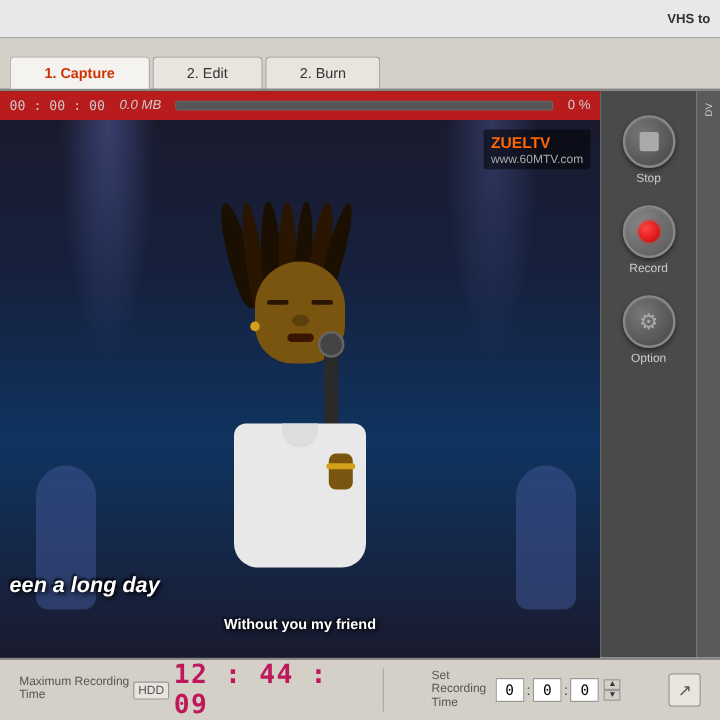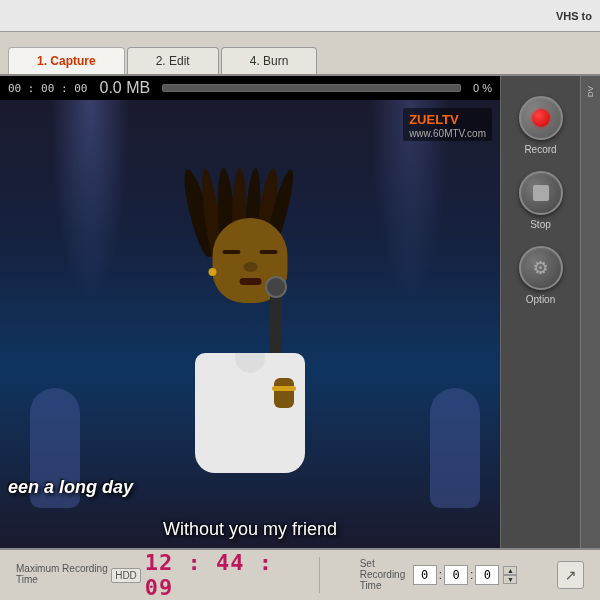--- a/index.html
+++ b/index.html
@@ -73,36 +73,37 @@
     
     .left-panel {
       flex: 1;
       display: flex;
       flex-direction: column;
       background: #3a3a3a;
     }
 
     
     .status-bar {
-      background: #000000;
+      background: #b91c1c;
       height: 24px;
       display: flex;
       align-items: center;
       padding: 0 8px;
       gap: 12px;
       justify-content: space-between;
     }
     .status-time {
       color: #ccc;
       font-size: 11px;
       font-family: monospace;
     }
     .status-size {
       color: #ccc;
-      font-size: 16px;
+      font-size: 11px;
+      font-style: italic;
     }
     .progress-bar-container {
       flex: 1;
       height: 8px;
       background: #555;
       border-radius: 2px;
       border: 1px solid #666;
     }
     .progress-bar-fill {
       height: 100%;
@@ -203,26 +204,26 @@
       bottom: 50px;
       left: 8px;
       color: white;
       font-size: 18px;
       font-weight: bold;
       text-shadow: 2px 2px 4px #000, -1px -1px 2px #000;
       font-style: italic;
     }
     .subtitle-line2 {
       position: absolute;
-      bottom: 8px;
+      bottom: 21px;
       left: 50%;
       transform: translateX(-50%);
       color: white;
-      font-size: 18px;
-      font-weight: normal;
+      font-size: 12px;
+      font-weight: bold;
       text-shadow: 2px 2px 4px #000, -1px -1px 2px #000;
       white-space: nowrap;
     }
 
     
     .right-panel {
       width: 80px;
       background: #4a4a4a;
       display: flex;
       flex-direction: column;
@@ -416,21 +417,21 @@
   </div>
 
   <div class="tabs-row">
     <div class="tab active">
       <span>1. Capture</span>
     </div>
     <div class="tab">
       <span>2. Edit</span>
     </div>
     <div class="tab">
-      <span>4. Burn</span>
+      <span>2. Burn</span>
     </div>
   </div>
 
   <div class="main-area">
 
     <div class="left-panel">
 
       <div class="status-bar">
         <span class="status-time">00 : 00 : 00</span>
         <span class="status-size">0.0 MB</span>
@@ -496,31 +497,31 @@
           <div class="subtitle-line1">een a long day</div>
           <div class="subtitle-line2">Without you my friend</div>
 
         </div>
       </div>
     </div>
 
     <div class="right-panel">
 
       <div class="control-button">
+        <div class="btn-circle">
+          <div class="stop-square"></div>
+        </div>
+        <span class="btn-label">Stop</span>
+      </div>
+
+      <div class="control-button">
         <div class="btn-circle record-btn">
           <div class="record-dot"></div>
         </div>
         <span class="btn-label">Record</span>
-      </div>
-
-      <div class="control-button">
-        <div class="btn-circle">
-          <div class="stop-square"></div>
-        </div>
-        <span class="btn-label">Stop</span>
       </div>
 
       <div class="control-button">
         <div class="btn-circle">
           <span class="gear-icon">⚙</span>
         </div>
         <span class="btn-label">Option</span>
       </div>
 
     </div>

